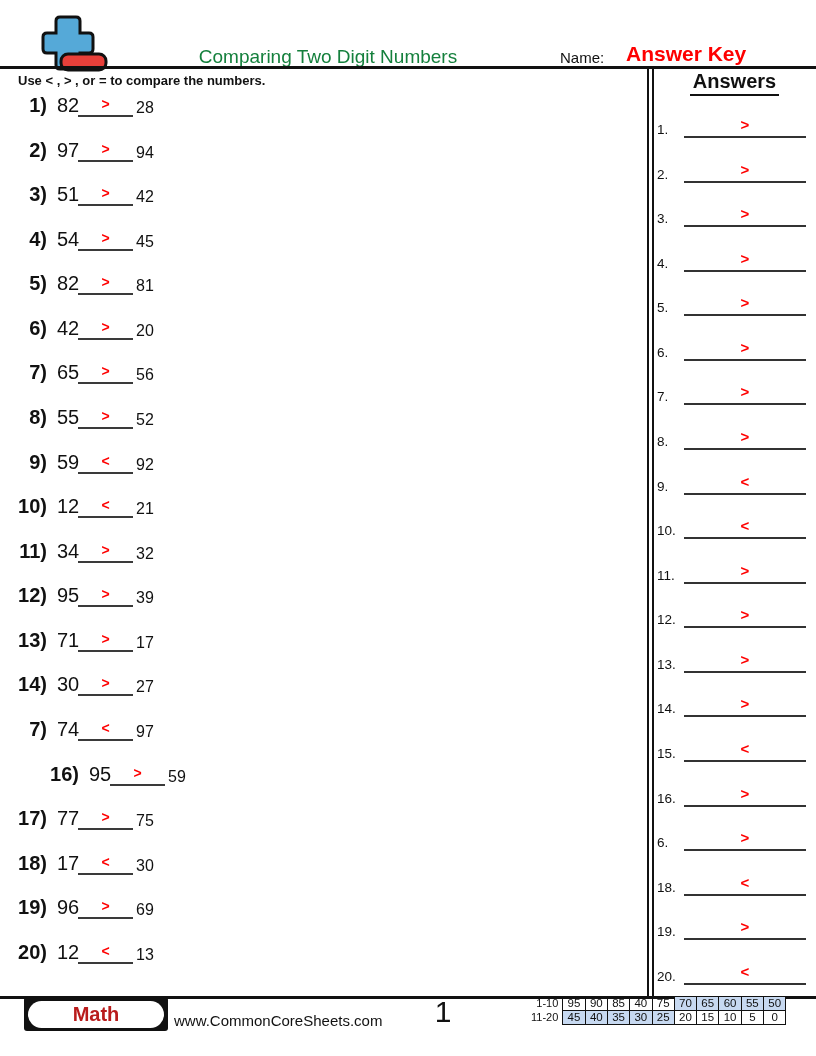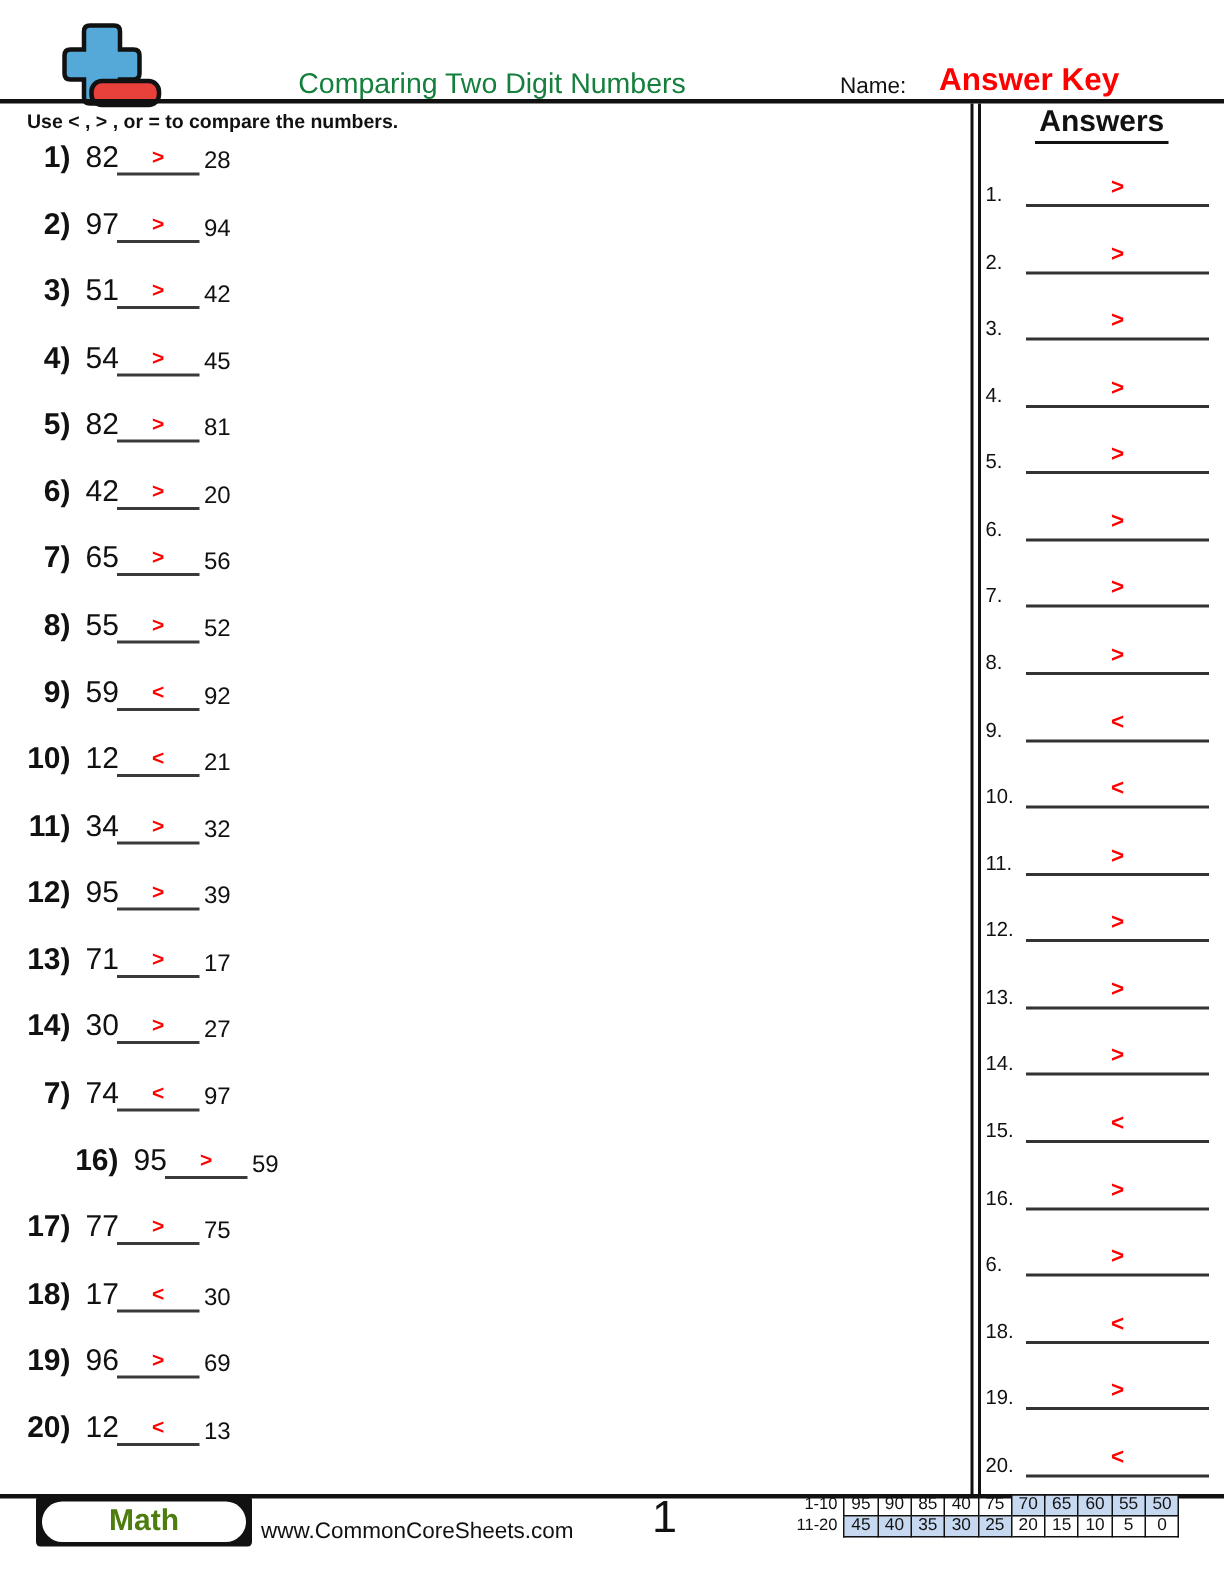--- a/index.html
+++ b/index.html
@@ -33,21 +33,21 @@
   .answers-title span { display:inline-block; font-size:20px; font-weight:bold; border-bottom:2.5px solid #111; padding:0 3px 1px; }
   .answer-row { position:absolute; left:0; width:163px; height:30px; }
   .a-num  { position:absolute; left:4px; bottom:1px; font-size:13.5px; }
   .a-line { position:absolute; left:31px; bottom:0; width:122px; border-bottom:2px solid #333; height:1px; }
   .a-sym  { position:absolute; left:31px; bottom:5px; width:122px; text-align:center; font-size:15px; font-weight:bold; color:#fe0000; }
 
   
   .footer-rule { position:absolute; left:0; top:996px; width:816px; height:2.5px; background:#111; }
   .math-badge { position:absolute; left:24px; top:997px; width:144px; height:34px; background:#111; border-radius:3px; }
   .math-pill { position:absolute; left:4px; right:4px; top:3.5px; bottom:3.5px; background:#fff; border-radius:15px;
-               display:flex; align-items:center; justify-content:center; font-size:20px; font-weight:bold; color:#4d7c0f; }
+               display:flex; align-items:center; justify-content:center; font-size:20px; font-weight:bold; color:#b91c1c; }
   .website { position:absolute; left:174px; top:1012px; font-size:15px; }
   .page-num { position:absolute; left:423px; top:995px; width:40px; text-align:center; font-size:30px; }
 
   .score-table { position:absolute; left:531px; top:996px; border-collapse:collapse; }
   .score-table td { line-height:1; }
   .score-label { border:none; font-size:11px; text-align:right; padding:0 4px 0 0; }
   .score-cell { border:1.6px solid #111; width:22.3px; height:14px; text-align:center; font-size:11.5px; padding:0; }
   .shaded { background:#c7d9f1; }
 </style>
 </head>

